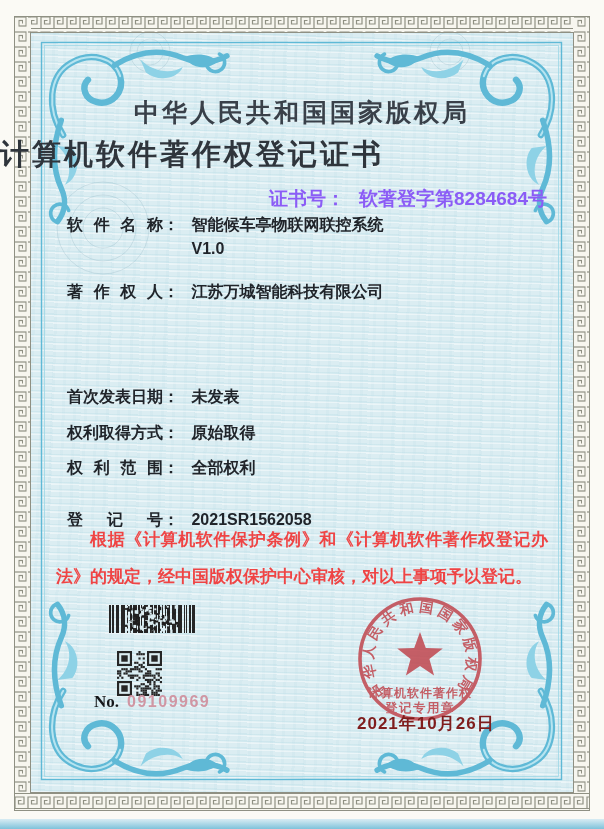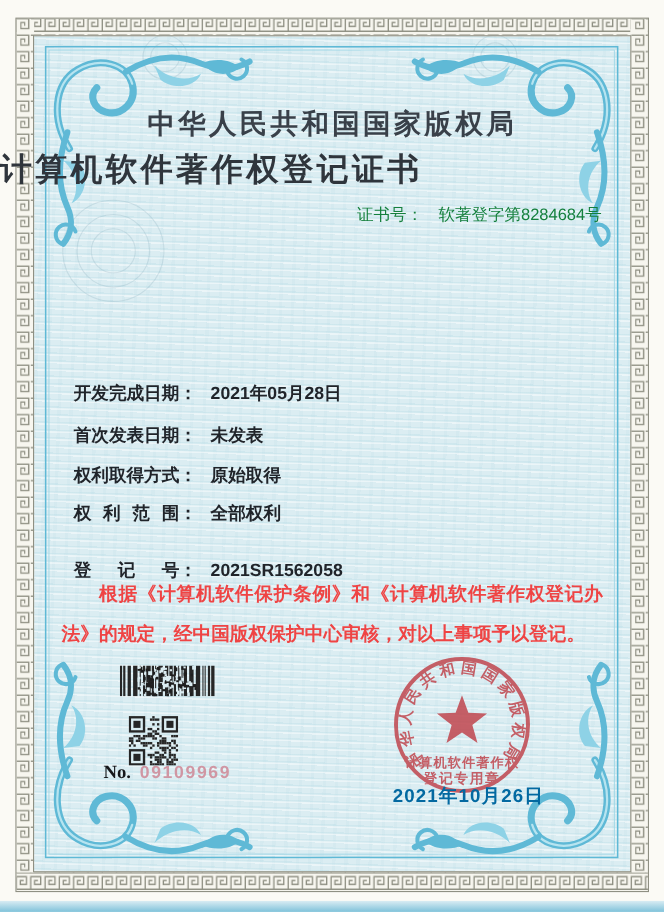--- a/index.html
+++ b/index.html
@@ -11,36 +11,36 @@
     background-image:
       repeating-linear-gradient(2deg, rgba(255,255,255,.45) 0 1px, rgba(186,222,231,.38) 2px 3px, rgba(219,237,242,0) 3px 7px),
       repeating-linear-gradient(92deg, rgba(160,205,218,.10) 0 3px, rgba(219,237,242,0) 3px 11px);}
   .bottom-strip{position:absolute;left:0;top:819px;width:604px;height:10px;
     background:linear-gradient(#d8ecf3,#7fc2da)}
   svg.overlay{position:absolute;left:0;top:0}
   .authority{position:absolute;left:0;top:96px;width:604px;text-align:center;
     font-size:25px;font-weight:bold;letter-spacing:3px;color:#394049}
   .cert-title{position:absolute;left:0;top:135px;width:604px;text-align:left;
     font-size:29px;font-weight:bold;letter-spacing:3px;color:#2f353c}
-  .certno{position:absolute;top:186px;right:57px;font-size:15px;font-weight:normal;color:#15803d}
+  .certno{position:absolute;top:186px;right:57px;font-size:19px;font-weight:bold;color:#8b5cf6}
   .certno .gap{display:inline-block;width:14px}
   .frow{position:absolute;left:67px;font-size:16px;font-weight:bold;color:#20242a;line-height:22px;white-space:nowrap}
   .flabel{display:inline-block;width:96px;text-align:justify;text-align-last:justify}
   .fcolon{display:inline-block}
   .fvalue{display:inline-block;margin-left:8px;vertical-align:top}
   .fvalue .line2{margin-top:2px}
   .statement{position:absolute;left:56px;top:521px;width:492px;font-size:17px;font-weight:bold;
     color:#ef4444;line-height:37px;text-indent:2em;text-align:justify}
   .barcode{position:absolute;left:109px;top:605px}
   .qr{position:absolute;left:117px;top:651px}
   .serial{position:absolute;left:94px;top:692px;font-size:17px;white-space:nowrap}
   .serial .no{font-family:"Liberation Serif",serif;font-weight:bold;color:#16181b}
   .serial .num{color:#d096a3;font-weight:bold;letter-spacing:1.5px;margin-left:8px;font-size:16px}
   .seal{position:absolute;left:352px;top:591px;width:136px;height:136px;opacity:.85}
-  .issue-date{position:absolute;left:357px;top:712px;font-size:17px;font-weight:bold;color:#0369a1;letter-spacing:1px}
+  .issue-date{position:absolute;left:357px;top:712px;font-size:17px;font-weight:bold;color:#7f1d1d;letter-spacing:1px}
 </style>
 </head>
 <body>
 
 <div id="screen">
 
   <div class="content-bg"></div>
 
   <svg class="overlay" width="604" height="829" viewBox="0 0 604 829">
     <defs>
@@ -99,26 +99,33 @@
       </g>
   </svg>
 
   <div class="authority">中华人民共和国国家版权局</div>
   <div class="cert-title">计算机软件著作权登记证书</div>
 
   <div class="certno">
     <span>证书号：</span><span class="gap"></span><span>软著登字第8284684号</span>
   </div>
 
-
-
-  <div class="frow" style="top:348px">
-    <span class="flabel">开发完成日期</span><span class="fcolon">：</span>
-    <span class="fvalue">2021年05月28日</span>
-  </div>
+  <div class="frow" style="top:214px">
+    <span class="flabel">软件名称</span><span class="fcolon">：</span>
+    <span class="fvalue">
+      <span class="line1" style="display:block">智能候车亭物联网联控系统</span>
+      <span class="line2" style="display:block">V1.0</span>
+    </span>
+  </div>
+
+  <div class="frow" style="top:281px">
+    <span class="flabel">著作权人</span><span class="fcolon">：</span>
+    <span class="fvalue">江苏万城智能科技有限公司</span>
+  </div>
+
 
   <div class="frow" style="top:386px">
     <span class="flabel">首次发表日期</span><span class="fcolon">：</span>
     <span class="fvalue">未发表</span>
   </div>
 
   <div class="frow" style="top:457px">
     <span class="flabel">权利范围</span><span class="fcolon">：</span>
     <span class="fvalue">全部权利</span>
   </div>

